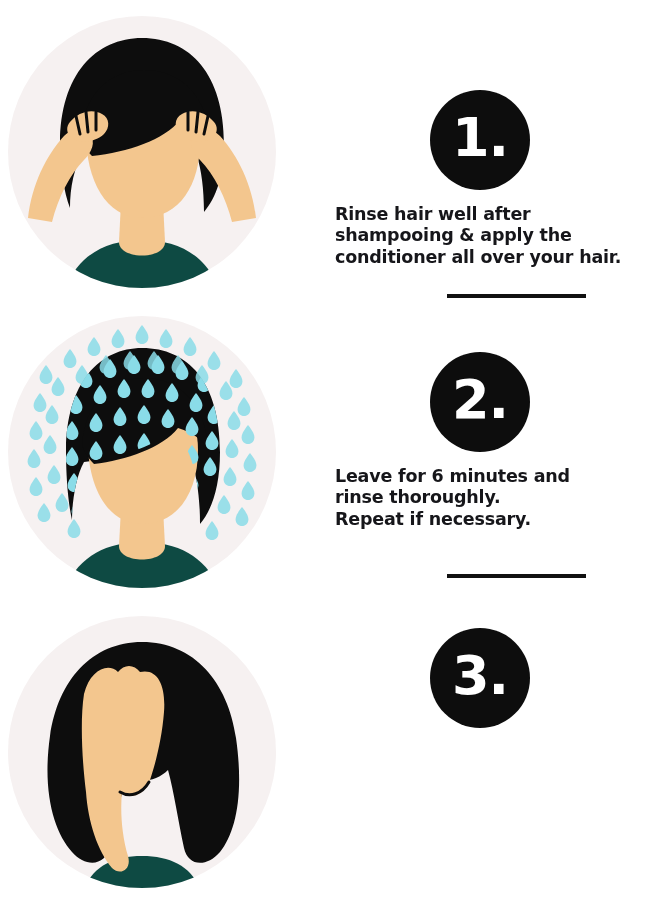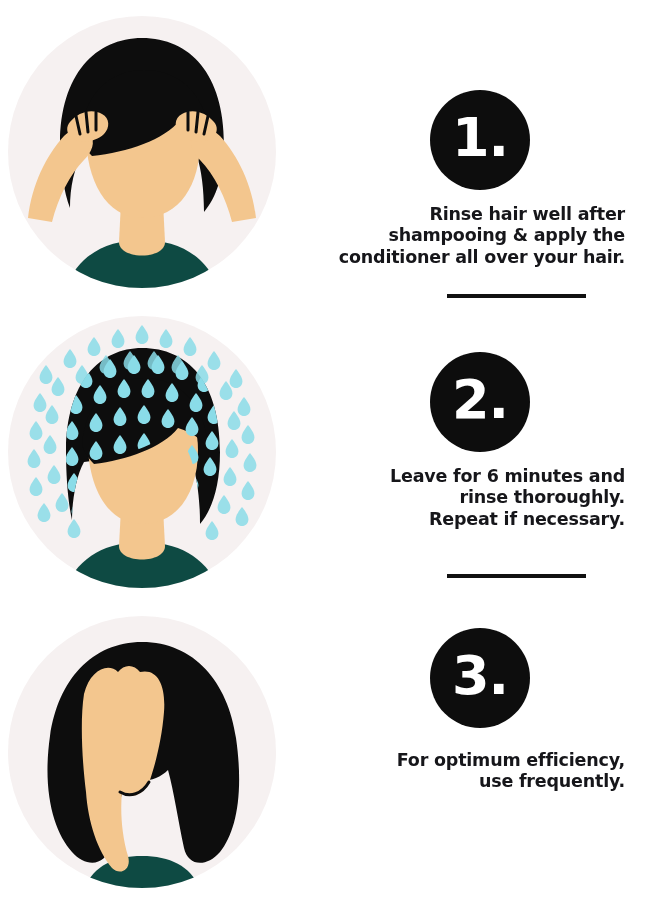--- a/index.html
+++ b/index.html
@@ -87,21 +87,21 @@
     box-sizing: border-box;
     padding-bottom: 4px;
   }
   .step-1 .badge { margin-top: 90px; }
   .step-2 .badge { margin-top: 52px; }
   .step-3 .badge { margin-top: 28px; }
 
   .caption {
     margin-top: 14px;
     width: 290px;
-    text-align: right;
+    text-align: left;
     color: #16161a;
     font-family: "DejaVu Sans", sans-serif;
     font-size: 17.5px;
     font-weight: bold;
     line-height: 1.22;
     letter-spacing: -0.2px;
     white-space: pre-line;
   }
   .step-3 .caption { margin-top: 22px; }
 
@@ -308,18 +308,16 @@
                    C 90 236, 80 206, 78 176
                    C 74 144, 72 104, 76 78 Z" fill="#f3c68e"></path>
 
           <path d="M112 176 C 122 182, 134 178, 141 166" stroke="#0d0d0d" stroke-width="3" fill="none" stroke-linecap="round"></path>
         </svg>
       </div>
     </div>
 
     <div class="text-col">
       <div class="badge">3.</div>
-      <div class="caption">For optimum efficiency,
-use frequently.</div>
     </div>
   </div>
 
 </div>
 
 </body></html>

